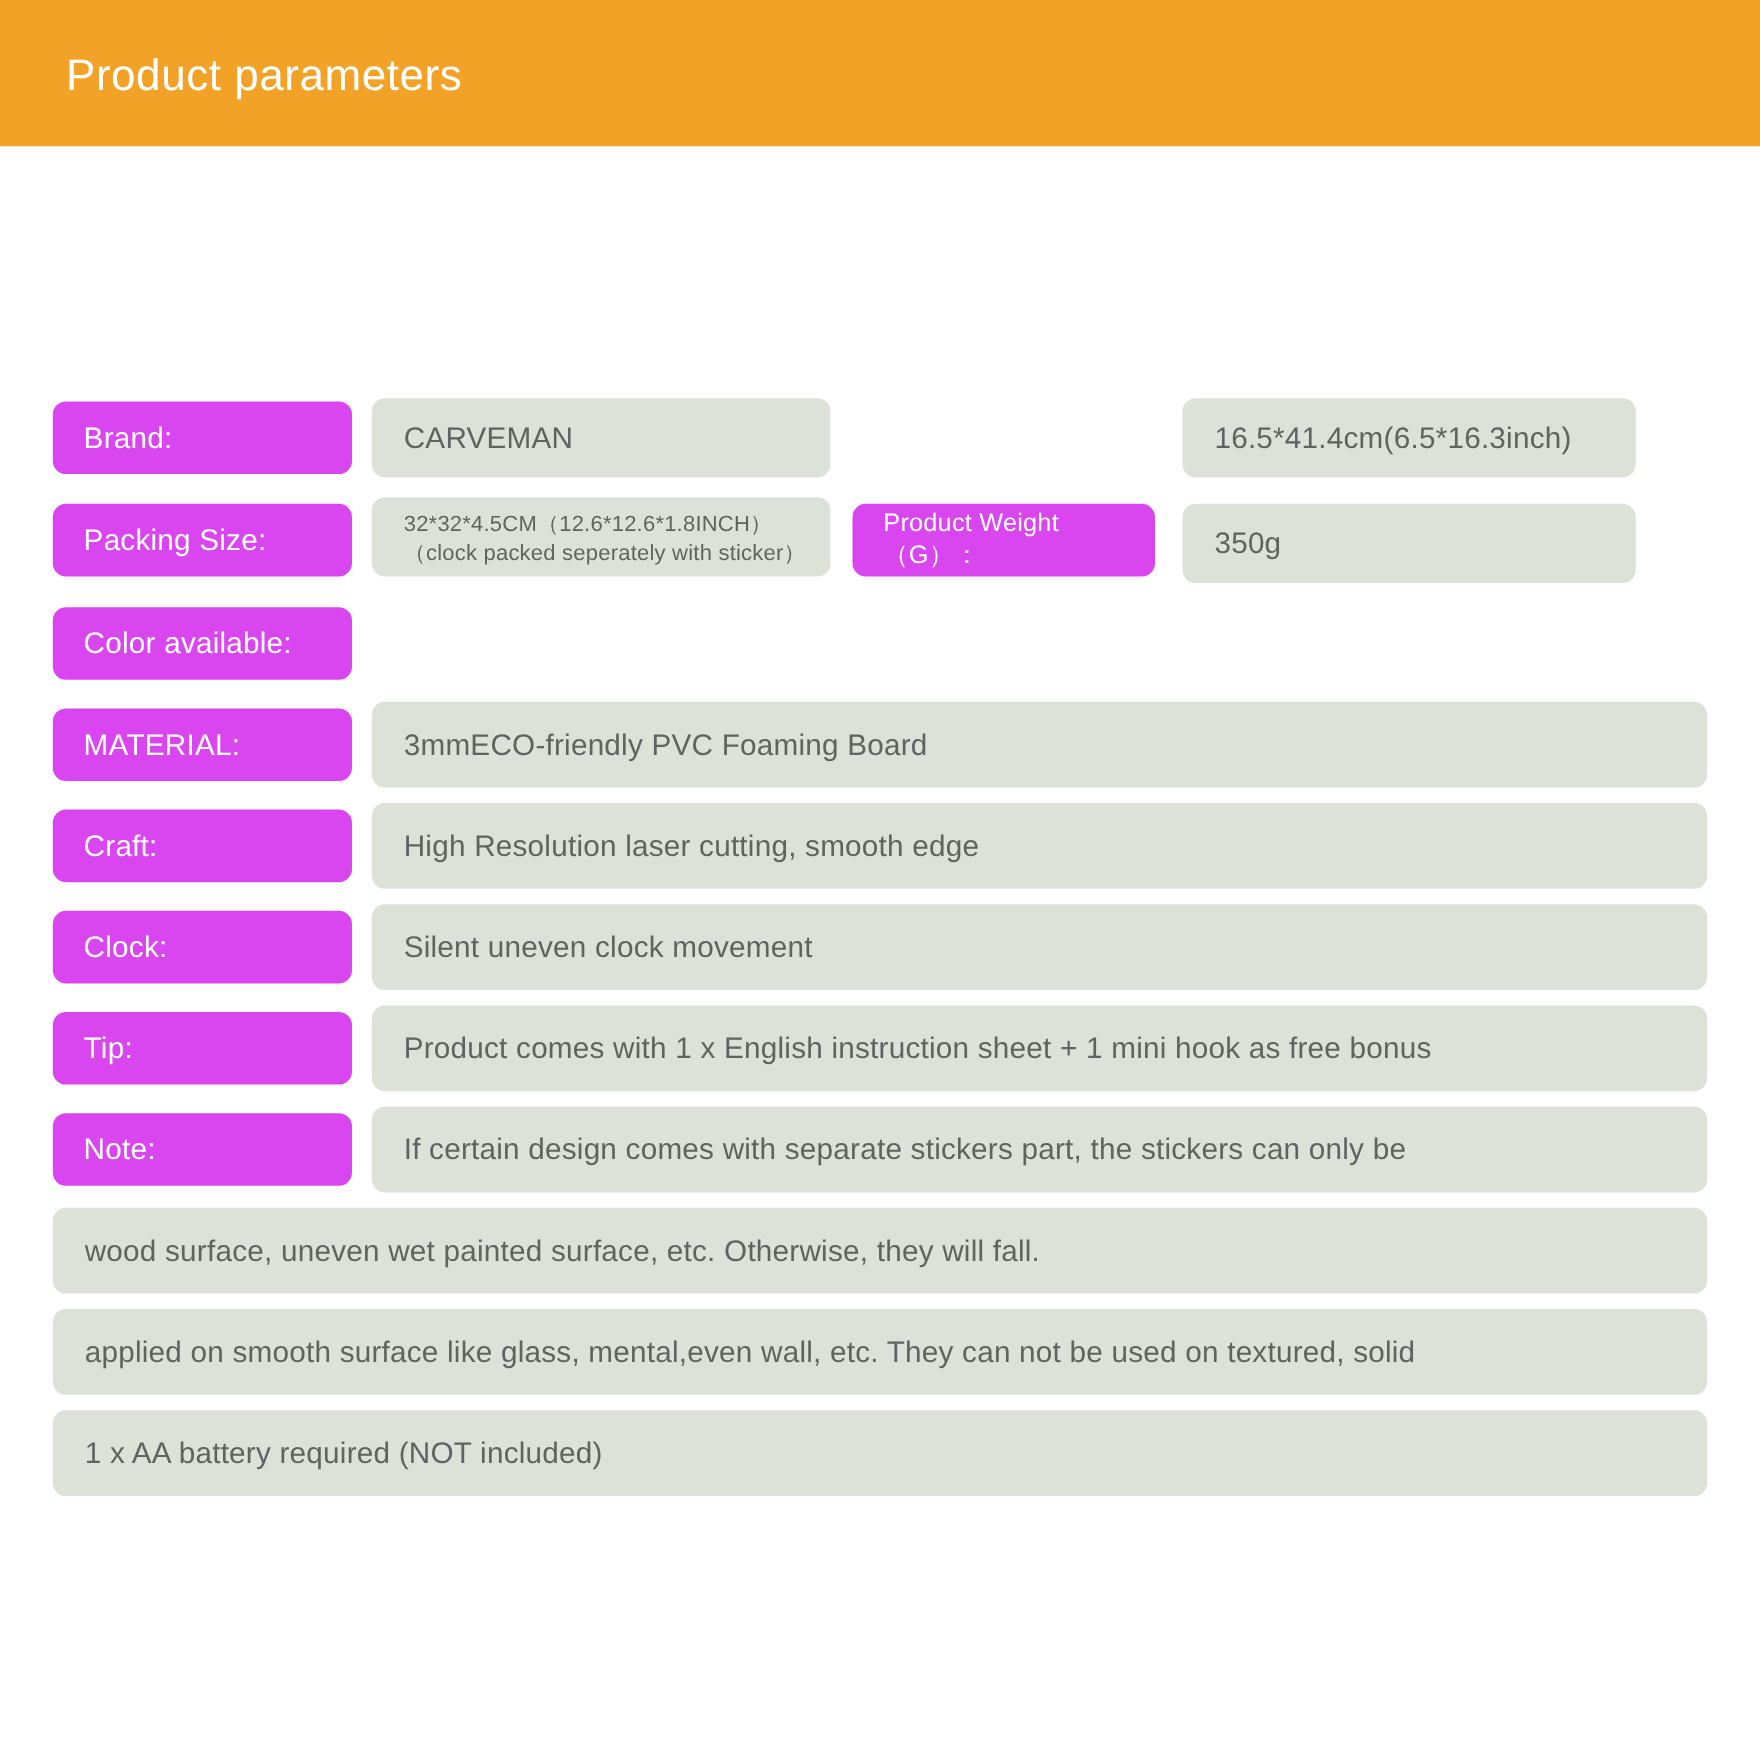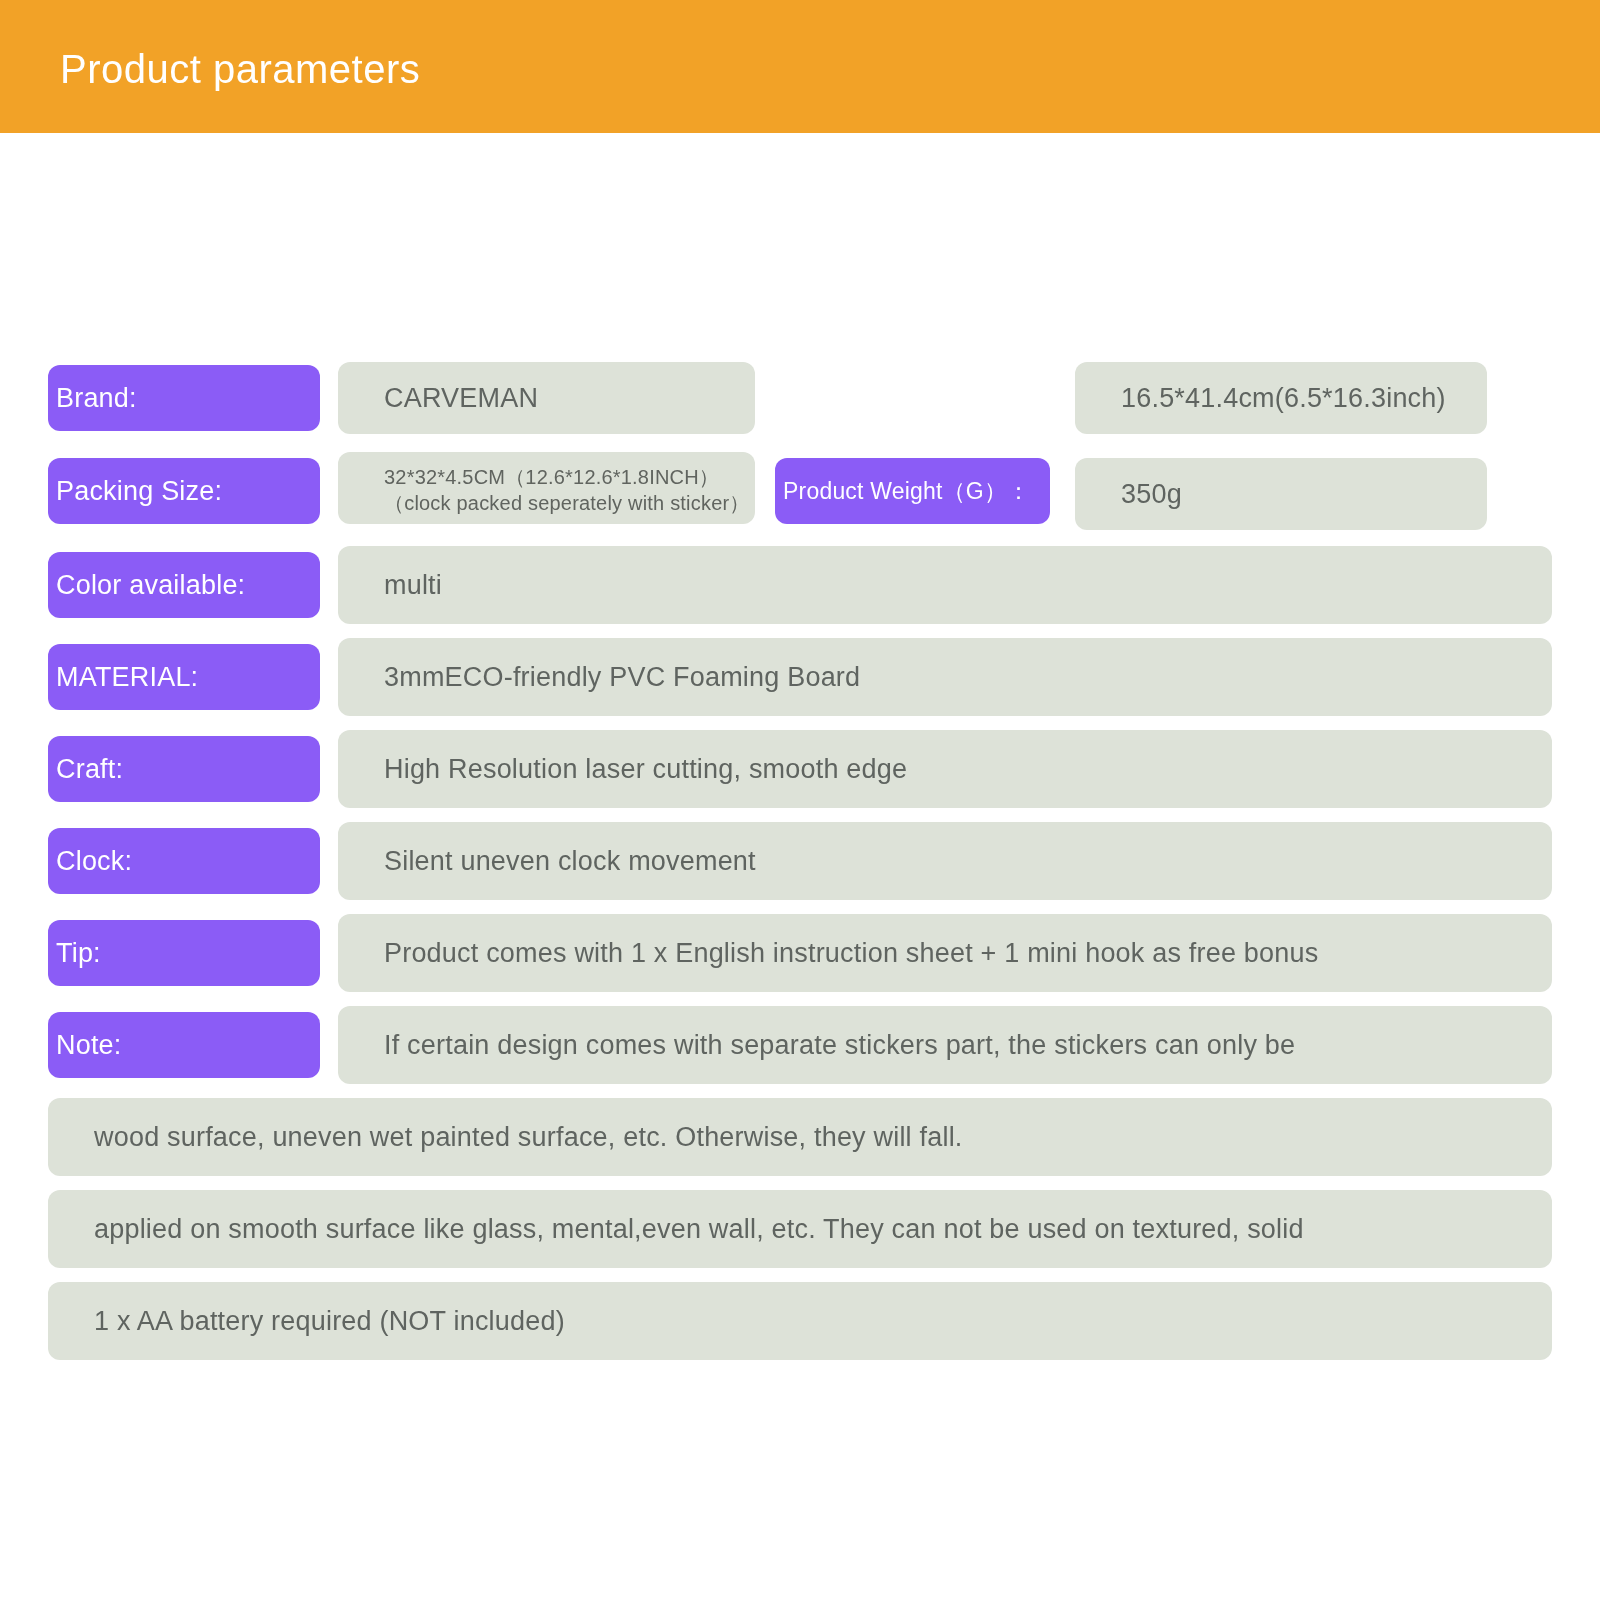--- a/index.html
+++ b/index.html
@@ -54,34 +54,34 @@
 
   .pill {
     position: absolute;
     box-sizing: border-box;
     border-radius: 12px;
     display: flex;
     align-items: center;
   }
 
   .pill-label {
-    background: #8b5cf6;
+    background: #d946ef;
     color: #FFFFFF;
     font-size: 27px;
     font-weight: 400;
-    padding-left: 8px;
+    padding-left: 28px;
     letter-spacing: 0.2px;
   }
 
   .pill-value {
     background: #DDE2D8;
     color: #5F6460;
     font-size: 27px;
     font-weight: 400;
-    padding-left: 46px;
+    padding-left: 29px;
     letter-spacing: 0.2px;
   }
 
   .pill-value.small {
     font-size: 20px;
     line-height: 26px;
     display: block;
     padding-top: 12px;
     color: #60645F;
   }
@@ -129,21 +129,20 @@
     <div class="pill pill-value small col-value-h h72 t0">
       <span class="line1">32*32*4.5CM（12.6*12.6*1.8INCH）</span>
       <span class="line2">（clock packed seperately with sticker）</span>
     </div>
     <div class="pill pill-label small col-label2 h66 t6">Product Weight（G）：</div>
     <div class="pill pill-value col-value2 h72 t6">350g</div>
   </div>
 
   <div class="spec-row" style="height:80px;">
     <div class="pill pill-label col-label h66 t6">Color available:</div>
-    <div class="pill pill-value col-value h78 t0">multi</div>
   </div>
 
   <div class="spec-row" style="height:80px;">
     <div class="pill pill-label col-label h66 t6">MATERIAL:</div>
     <div class="pill pill-value col-value h78 t0">3mmECO-friendly PVC Foaming Board</div>
   </div>
 
   <div class="spec-row" style="height:80px;">
     <div class="pill pill-label col-label h66 t6">Craft:</div>
     <div class="pill pill-value col-value h78 t0">High Resolution laser cutting, smooth edge</div>

